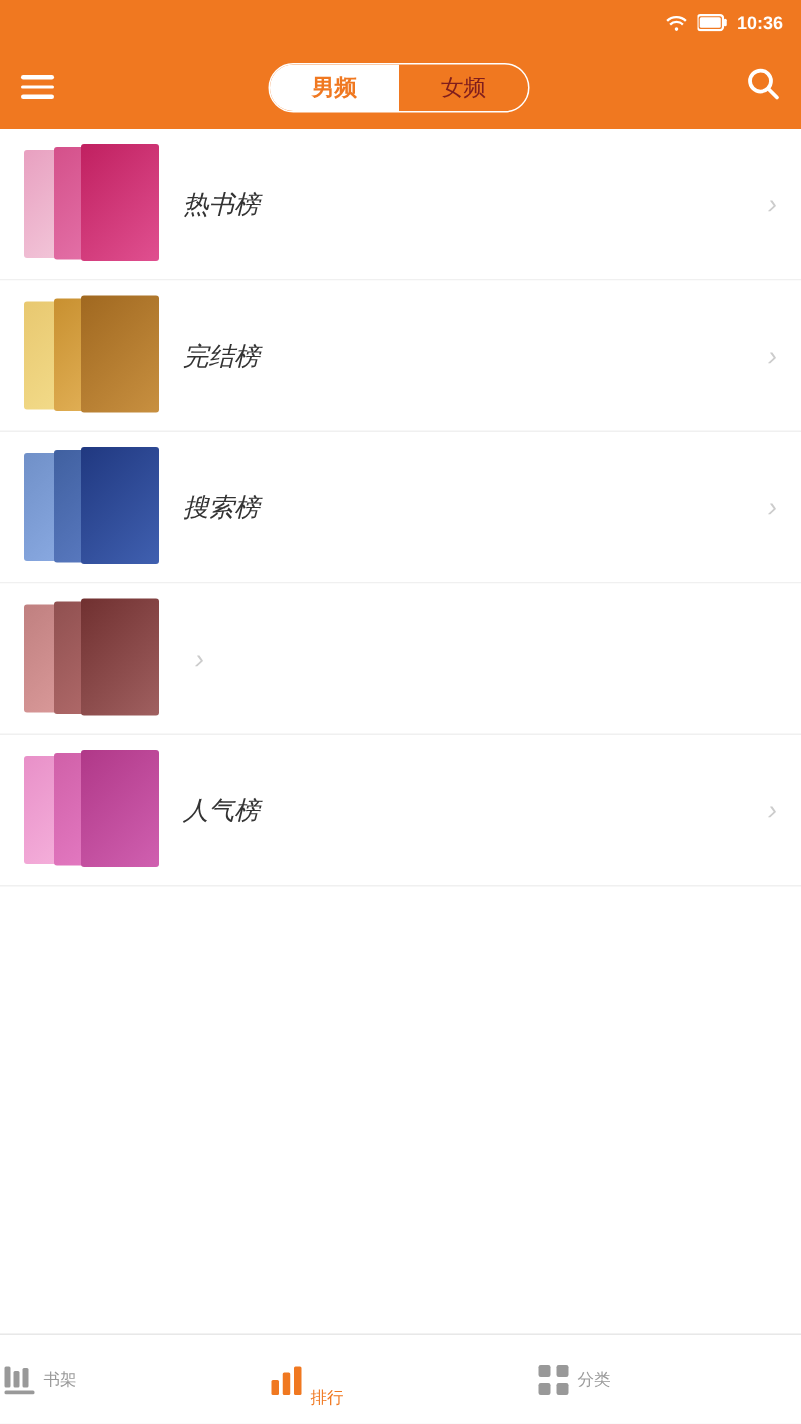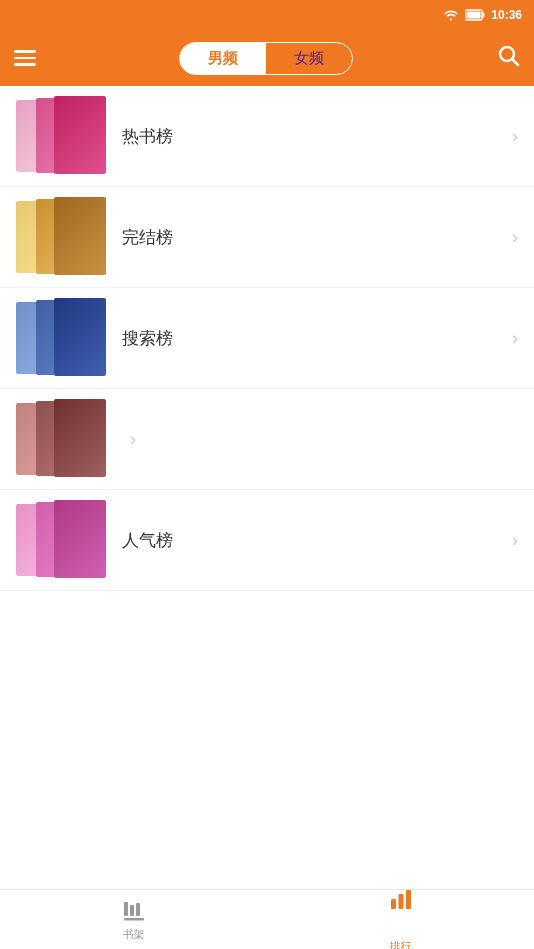--- a/index.html
+++ b/index.html
@@ -69,21 +69,21 @@
       overflow: hidden;
       align-items: flex-end;
     }
     .tab-btn {
       padding: 6px 28px;
       font-size: 15px;
       cursor: pointer;
       border: none;
       outline: none;
       background: transparent;
-      color: #4c1d95;
+      color: #7f1d1d;
       font-family: inherit;
     }
     .tab-btn.active {
       background: white;
       color: #f07820;
       font-weight: 600;
     }
     .search-icon-btn {
       color: white;
       font-size: 22px;
@@ -91,20 +91,21 @@
       background: none;
       border: none;
       outline: none;
     }
 
     
     .main-content {
       background: white;
       height: calc(949px - 30px - 56px - 60px);
       overflow-y: auto;
+      font-style: italic;
     }
 
     
     .list-item {
       display: flex;
       align-items: center;
       padding: 10px 16px;
       border-bottom: 1px solid #f0f0f0;
       background: white;
       cursor: pointer;
@@ -209,21 +210,20 @@
       width: 534px;
       height: 60px;
       background: white;
       border-top: 1px solid #e8e8e8;
       display: flex;
       align-items: center;
       justify-content: space-around;
     }
     .nav-item {
       display: flex;
-      flex-direction: column;
       align-items: center;
       gap: 3px;
       cursor: pointer;
       flex: 1;
       padding: 6px 0;
     }
     .nav-label {
       font-size: 11px;
       color: #999;
     }
@@ -358,14 +358,23 @@
 
   <div class="nav-item active">
     <svg class="nav-svg" viewBox="0 0 26 26" fill="#f07820">
       <rect x="3" y="13" width="5" height="10" rx="1"></rect>
       <rect x="10.5" y="8" width="5" height="15" rx="1"></rect>
       <rect x="18" y="4" width="5" height="19" rx="1"></rect>
     </svg>
     <span class="nav-label" style="color:#f07820">排行</span>
   </div>
 
+  <div class="nav-item">
+    <svg class="nav-svg" viewBox="0 0 26 26" fill="#999">
+      <rect x="3" y="3" width="8" height="8" rx="1.5"></rect>
+      <rect x="15" y="3" width="8" height="8" rx="1.5"></rect>
+      <rect x="3" y="15" width="8" height="8" rx="1.5"></rect>
+      <rect x="15" y="15" width="8" height="8" rx="1.5"></rect>
+    </svg>
+    <span class="nav-label">分类</span>
+  </div>
 
 </div>
 
 </body></html>

